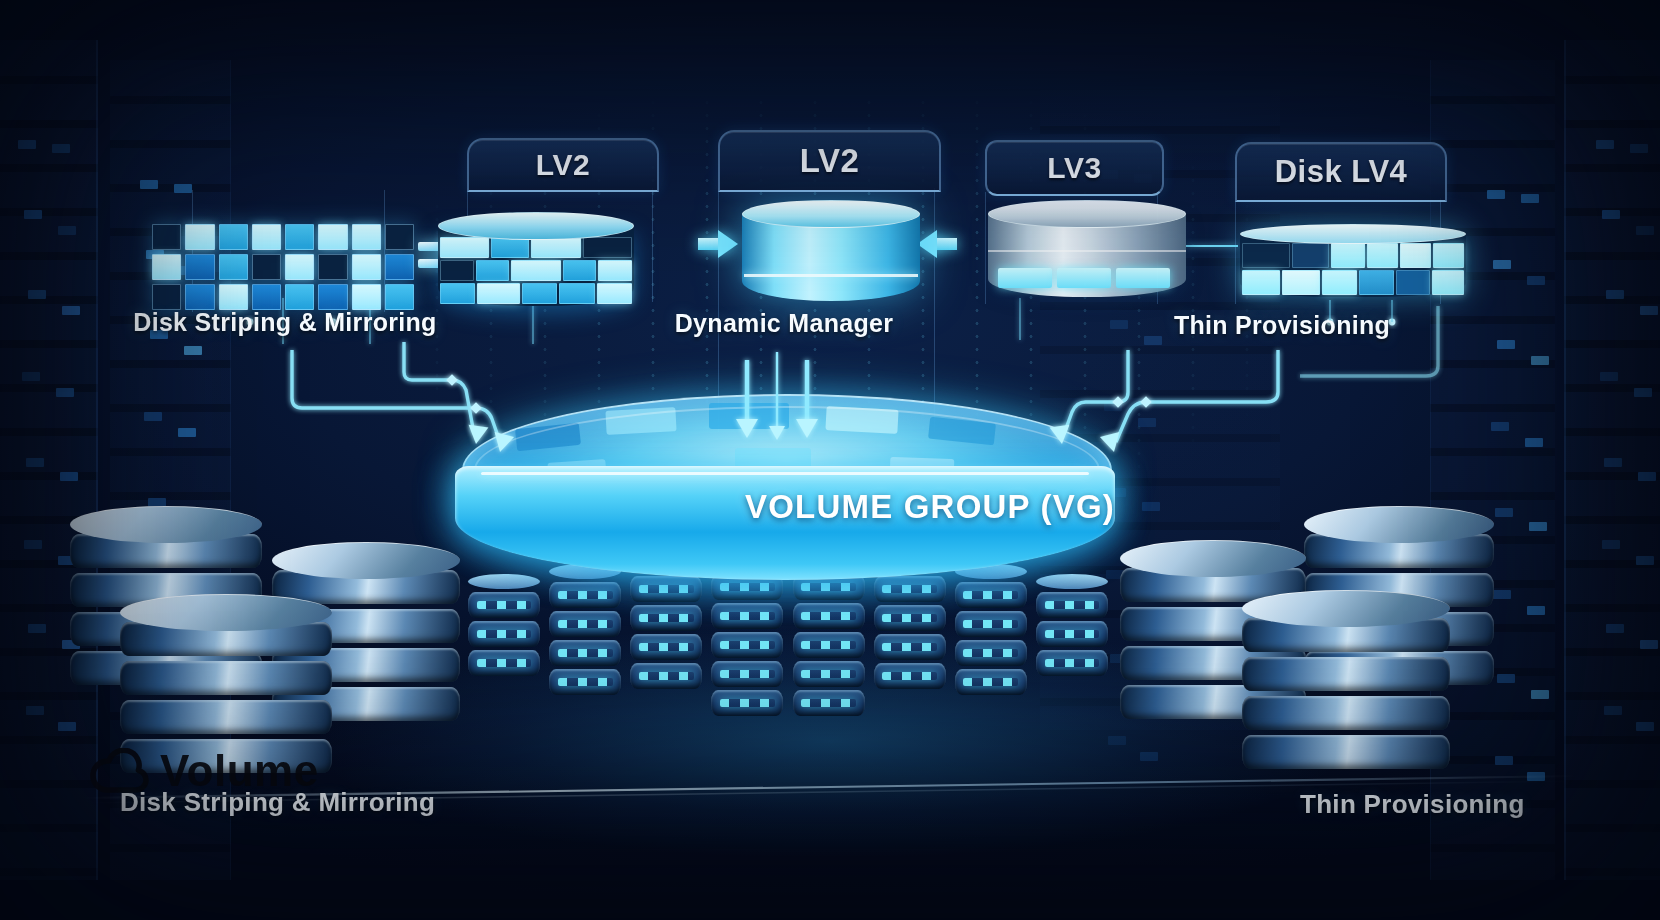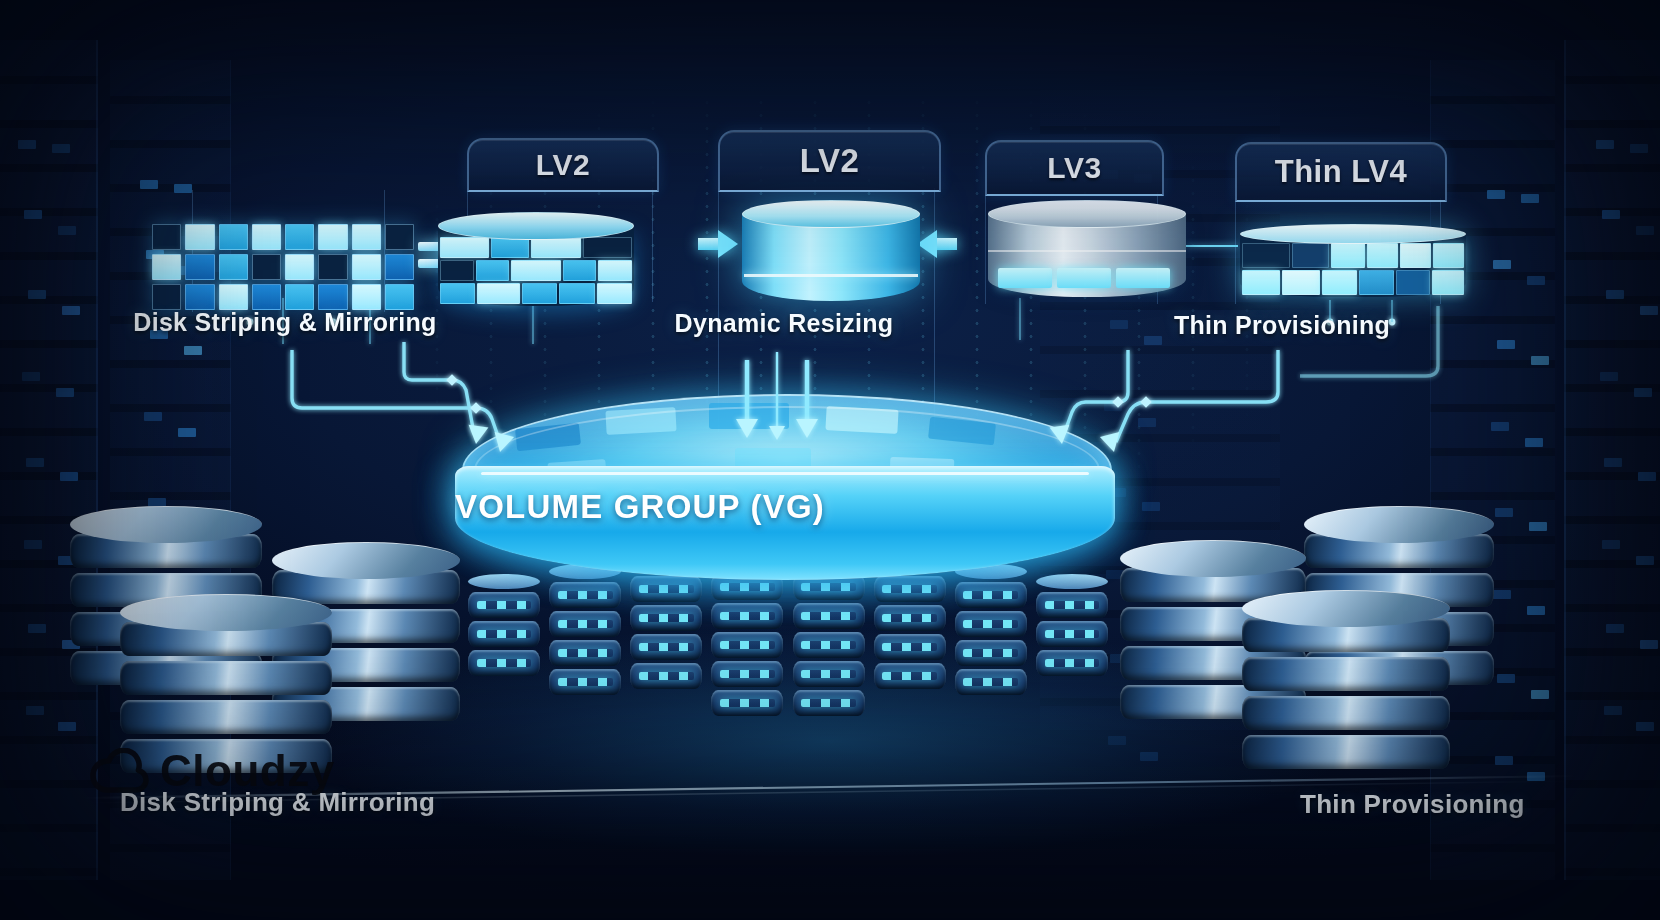--- a/index.html
+++ b/index.html
@@ -48,21 +48,21 @@
   .lvh{position:absolute;z-index:6;display:flex;align-items:center;justify-content:center;
     border:2px solid rgba(125,180,235,.55);border-bottom:2px solid rgba(150,210,255,.85);
     border-radius:16px 16px 0 0;
     background:linear-gradient(180deg, rgba(24,52,96,.92), rgba(10,26,56,.88));
     box-shadow:0 0 14px rgba(40,110,190,.25), inset 0 1px 0 rgba(255,255,255,.12);
     color:#f2f8ff;font-weight:bold;font-size:30px;letter-spacing:.5px;
     text-shadow:0 2px 3px rgba(0,0,0,.6);}
   .lvh.h1{left:192px;top:140px;width:193px;height:50px;}
   .lvh.h2{left:467px;top:138px;width:188px;height:50px;}
   .lvh.h3{left:718px;top:130px;width:219px;height:58px;font-size:33px;}
-  .lvh.h4{left:985px;top:140px;width:175px;height:52px;}
+  .lvh.h4{left:985px;top:140px;width:175px;height:52px;border-radius:12px;}
   .lvh.h5{left:1235px;top:142px;width:208px;height:56px;font-size:31px;}
   .sides{position:absolute;z-index:1;border-left:1px solid rgba(105,165,225,.30);
     border-right:1px solid rgba(105,165,225,.30);}
   .sides.s1{left:192px;top:190px;width:191px;height:122px;}
   .sides.s2{left:467px;top:188px;width:184px;height:114px;}
   .sides.s3{left:718px;top:188px;width:215px;height:244px;}
   .sides.s4{left:985px;top:192px;width:171px;height:112px;}
   .sides.s5{left:1235px;top:198px;width:204px;height:106px;}
   
   .grid{position:absolute;left:152px;top:224px;width:262px;z-index:5;
@@ -158,21 +158,21 @@
   .t7{left:66%;top:42%;width:64px;height:20px;background:rgba(238,252,255,.5);transform:rotate(2deg);}
   .t8{left:42%;top:35%;width:76px;height:24px;background:rgba(125,228,252,.5);}
   .t9{left:29%;top:60%;width:70px;height:20px;background:rgba(40,170,235,.4);transform:rotate(-2deg);}
   .t10{left:58%;top:62%;width:64px;height:18px;background:rgba(212,248,255,.38);transform:rotate(3deg);}
   .vg-band{position:absolute;left:455px;top:466px;width:660px;height:114px;z-index:3;
     border-radius:14px 14px 330px 330px / 10px 10px 62px 62px;
     background:linear-gradient(180deg,#aeeeff 0%,#55d2f8 26%,#17a9ea 58%,#3fc8f6 86%,#7fe2ff 100%);
     box-shadow:0 0 36px rgba(60,210,255,.65), 0 10px 30px rgba(20,140,220,.5), inset 0 2px 4px rgba(255,255,255,.7);}
   .vg-band::before{content:"";position:absolute;left:4%;right:4%;top:6px;height:3px;border-radius:3px;
     background:rgba(245,253,255,.9);box-shadow:0 0 10px rgba(200,248,255,.9);}
-  .vg-label{position:absolute;left:0;right:0;top:22px;text-align:left;color:#ffffff;
+  .vg-label{position:absolute;left:0;right:0;top:22px;text-align:right;color:#ffffff;
     font-size:33px;font-weight:bold;letter-spacing:1.2px;
     text-shadow:0 2px 6px rgba(0,70,120,.85), 0 0 14px rgba(255,255,255,.35);}
   
   .pvrow{position:absolute;left:468px;top:556px;width:640px;height:160px;z-index:2;display:flex;
     justify-content:space-between;}
   .pv{width:72px;}
   .pv .cap{height:15px;border-radius:50%;position:relative;z-index:2;
     background:linear-gradient(180deg,#a6d9f2,#4e86b8);}
   .pv .p{position:relative;height:26px;margin-top:3px;border-radius:7px/11px;
     background:linear-gradient(180deg,#2d5c8e 0%,#17396a 55%,#0e2c50 100%);
@@ -464,21 +464,21 @@
   <div class="lvh h2">
       <span>LV2</span>
     </div>
   <div class="lvh h3">
       <span>LV2</span>
     </div>
   <div class="lvh h4">
       <span>LV3</span>
     </div>
   <div class="lvh h5">
-      <span>Thin LV4</span>
+      <span>Disk LV4</span>
     </div>
 
   <div class="grid">
     <i class="c0"></i>
       <i class="c3"></i>
       <i class="c2"></i>
       <i class="c3"></i>
       <i class="c2"></i>
       <i class="c3"></i>
       <i class="c3"></i>
@@ -574,21 +574,21 @@
           <i class="kp2" style="flex:1.1"></i>
           <i class="kp" style="flex:1"></i>
           <i class="km" style="flex:1"></i>
           <i class="kd" style="flex:1"></i>
           <i class="kp" style="flex:.9"></i>
         </div>
     </div>
   </div>
 
   <div class="caption cl">Disk Striping &amp; Mirroring</div>
-  <div class="caption cc">Dynamic Resizing</div>
+  <div class="caption cc">Dynamic Manager</div>
   <div class="caption cr">Thin Provisioning</div>
 
   <div class="hdd sA">
       <div class="cap"></div>
       <div class="p"></div>
       <div class="p"></div>
       <div class="p"></div>
       <div class="p"></div>
     </div>
   <div class="hdd sB">
@@ -624,19 +624,19 @@
       <div class="p"></div>
       <div class="p"></div>
       <div class="p"></div>
       <div class="p"></div>
     </div>
 
   <div class="watermark">
     <svg width="72" height="48" viewBox="0 0 72 48">
       <path d="M22 42 h30 a10 10 0 0 0 2.4 -19.7 A15 15 0 0 0 25 13 A12.5 12.5 0 0 0 22 42 z" fill="none" stroke="rgba(8,9,14,.92)" stroke-width="5.5" stroke-linejoin="round"></path>
     </svg>
-    <span>Cloudzy</span>
+    <span>Volume</span>
   </div>
   <div class="blabel bl">Disk Striping &amp; Mirroring</div>
   <div class="blabel br">Thin Provisioning</div>
 
   <div class="vignette"></div>
 </div>
 
 </body></html>

